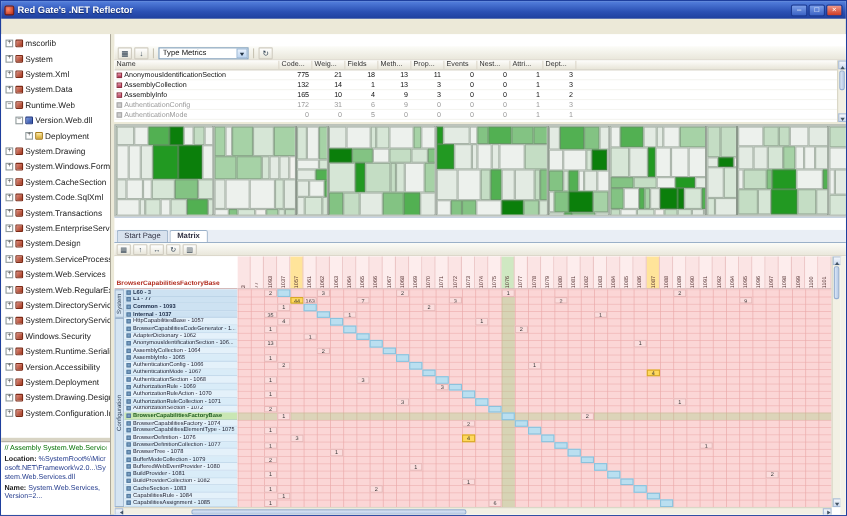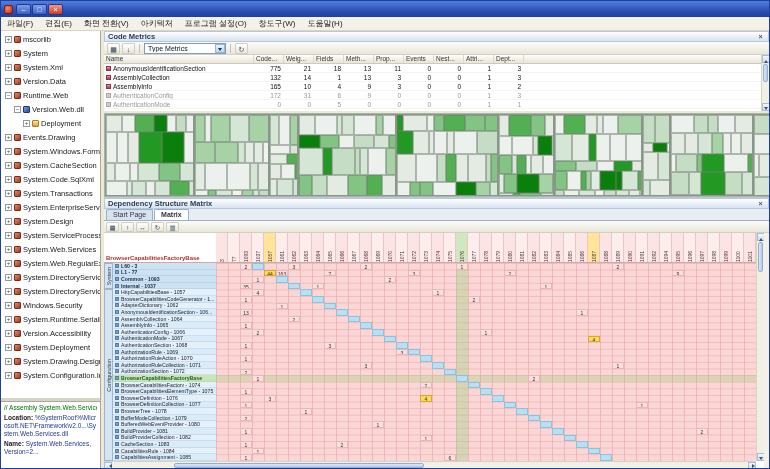--- a/index.html
+++ b/index.html
@@ -113,36 +113,28 @@
   .thumb-h{position:absolute;left:70px;top:1px;height:5px;width:250px;background:linear-gradient(#dbe6f5,#b7cbe8);border:1px solid #94aed2;border-radius:2px}
   .dsm-fill{position:absolute;left:660px;top:0;right:0;height:236px;background:#f4f2e8}
 </style>
 </head>
 <body>
 
 <div class="window">
 
   <div class="titlebar">
     <span class="app-icon"></span>
+    <span class="title-text">Red Gate's .NET Reflector</span>
     <span class="win-btns">
       <span class="wbtn">–</span>
       <span class="wbtn">□</span>
       <span class="wbtn close">×</span>
     </span>
   </div>
 
-  <div class="menubar" id="menubar">
-      <span class="menu-item">파일(F)</span>
-      <span class="menu-item">편집(E)</span>
-      <span class="menu-item">화면 전환(V)</span>
-      <span class="menu-item">아키텍처</span>
-      <span class="menu-item">프로그램 설정(O)</span>
-      <span class="menu-item">창도구(W)</span>
-      <span class="menu-item">도움말(H)</span>
-    </div>
 
   <div class="sidebar">
     <div class="tree" id="tree">
         <div class="tree-item" style="padding-left: 2px;">
           <span class="expander">+</span>
           <span class="node-icon assembly"></span>
           <span class="tree-label">mscorlib</span>
         </div>
         <div class="tree-item" style="padding-left: 2px;">
           <span class="expander">+</span>
@@ -150,41 +142,41 @@
           <span class="tree-label">System</span>
         </div>
         <div class="tree-item" style="padding-left: 2px;">
           <span class="expander">+</span>
           <span class="node-icon assembly"></span>
           <span class="tree-label">System.Xml</span>
         </div>
         <div class="tree-item" style="padding-left: 2px;">
           <span class="expander">+</span>
           <span class="node-icon assembly"></span>
-          <span class="tree-label">Version.Data</span>
+          <span class="tree-label">System.Data</span>
         </div>
         <div class="tree-item" style="padding-left: 2px;">
           <span class="expander">−</span>
           <span class="node-icon assembly"></span>
           <span class="tree-label">Runtime.Web</span>
         </div>
         <div class="tree-item" style="padding-left: 11px;">
           <span class="expander">−</span>
           <span class="node-icon module"></span>
           <span class="tree-label">Version.Web.dll</span>
         </div>
         <div class="tree-item" style="padding-left: 20px;">
           <span class="expander">+</span>
           <span class="node-icon folder"></span>
           <span class="tree-label">Deployment</span>
         </div>
         <div class="tree-item" style="padding-left: 2px;">
           <span class="expander">+</span>
           <span class="node-icon assembly"></span>
-          <span class="tree-label">Events.Drawing</span>
+          <span class="tree-label">System.Drawing</span>
         </div>
         <div class="tree-item" style="padding-left: 2px;">
           <span class="expander">+</span>
           <span class="node-icon assembly"></span>
           <span class="tree-label">System.Windows.Forms</span>
         </div>
         <div class="tree-item" style="padding-left: 2px;">
           <span class="expander">+</span>
           <span class="node-icon assembly"></span>
           <span class="tree-label">System.CacheSection</span>
@@ -276,24 +268,20 @@
         <span class="info-label">Name:</span>
         <span class="info-value">System.Web.Services, Version=2...</span>
       </div>
     </div>
   </div>
   <div class="vsplit"></div>
 
   <div class="main">
 
     <div class="cm-panel">
-      <div class="panel-header">
-        <span>Code Metrics</span>
-        <span class="ph-close">×</span>
-      </div>
       <div class="cm-toolbar" id="cmtoolbar">
           <span class="tbtn">▦</span>
           <span class="tbtn">↓</span>
           <span class="tsep"></span>
           <span class="dropdown">
             <span class="dd-label">Type Metrics</span>
             <span class="dd-arrow"></span>
           </span>
           <span class="tsep"></span>
           <span class="tbtn">↻</span>
@@ -625,24 +613,20 @@
         <div class="tm-group" style="left: 648px; top: 0px; width: 17px; height: 82px;">
           <div class="tm-cell" style="left: 0px; top: 0px; width: 17px; height: 19px; background: rgb(196, 221, 196);"></div>
           <div class="tm-cell" style="left: 0px; top: 19px; width: 17px; height: 20px; background: rgb(237, 241, 237);"></div>
           <div class="tm-cell" style="left: 0px; top: 39px; width: 5px; height: 23px; background: rgb(237, 241, 237);"></div>
           <div class="tm-cell" style="left: 5px; top: 39px; width: 12px; height: 23px; background: rgb(227, 235, 227);"></div>
           <div class="tm-cell" style="left: 0px; top: 62px; width: 16px; height: 20px; background: rgb(214, 230, 214);"></div>
         </div>
       </div>
 
     <div class="dsm-panel">
-      <div class="panel-header">
-        <span>Dependency Structure Matrix</span>
-        <span class="ph-close">×</span>
-      </div>
       <div class="dsm-tabs" id="dsmtabs">
           <span class="tab">Start Page</span>
           <span class="tab active">Matrix</span>
         </div>
       <div class="dsm-toolbar" id="dsmtoolbar">
           <span class="tbtn">▦</span>
           <span class="tbtn">↑</span>
           <span class="tbtn">↔</span>
           <span class="tbtn">↻</span>
           <span class="tbtn">▥</span>

